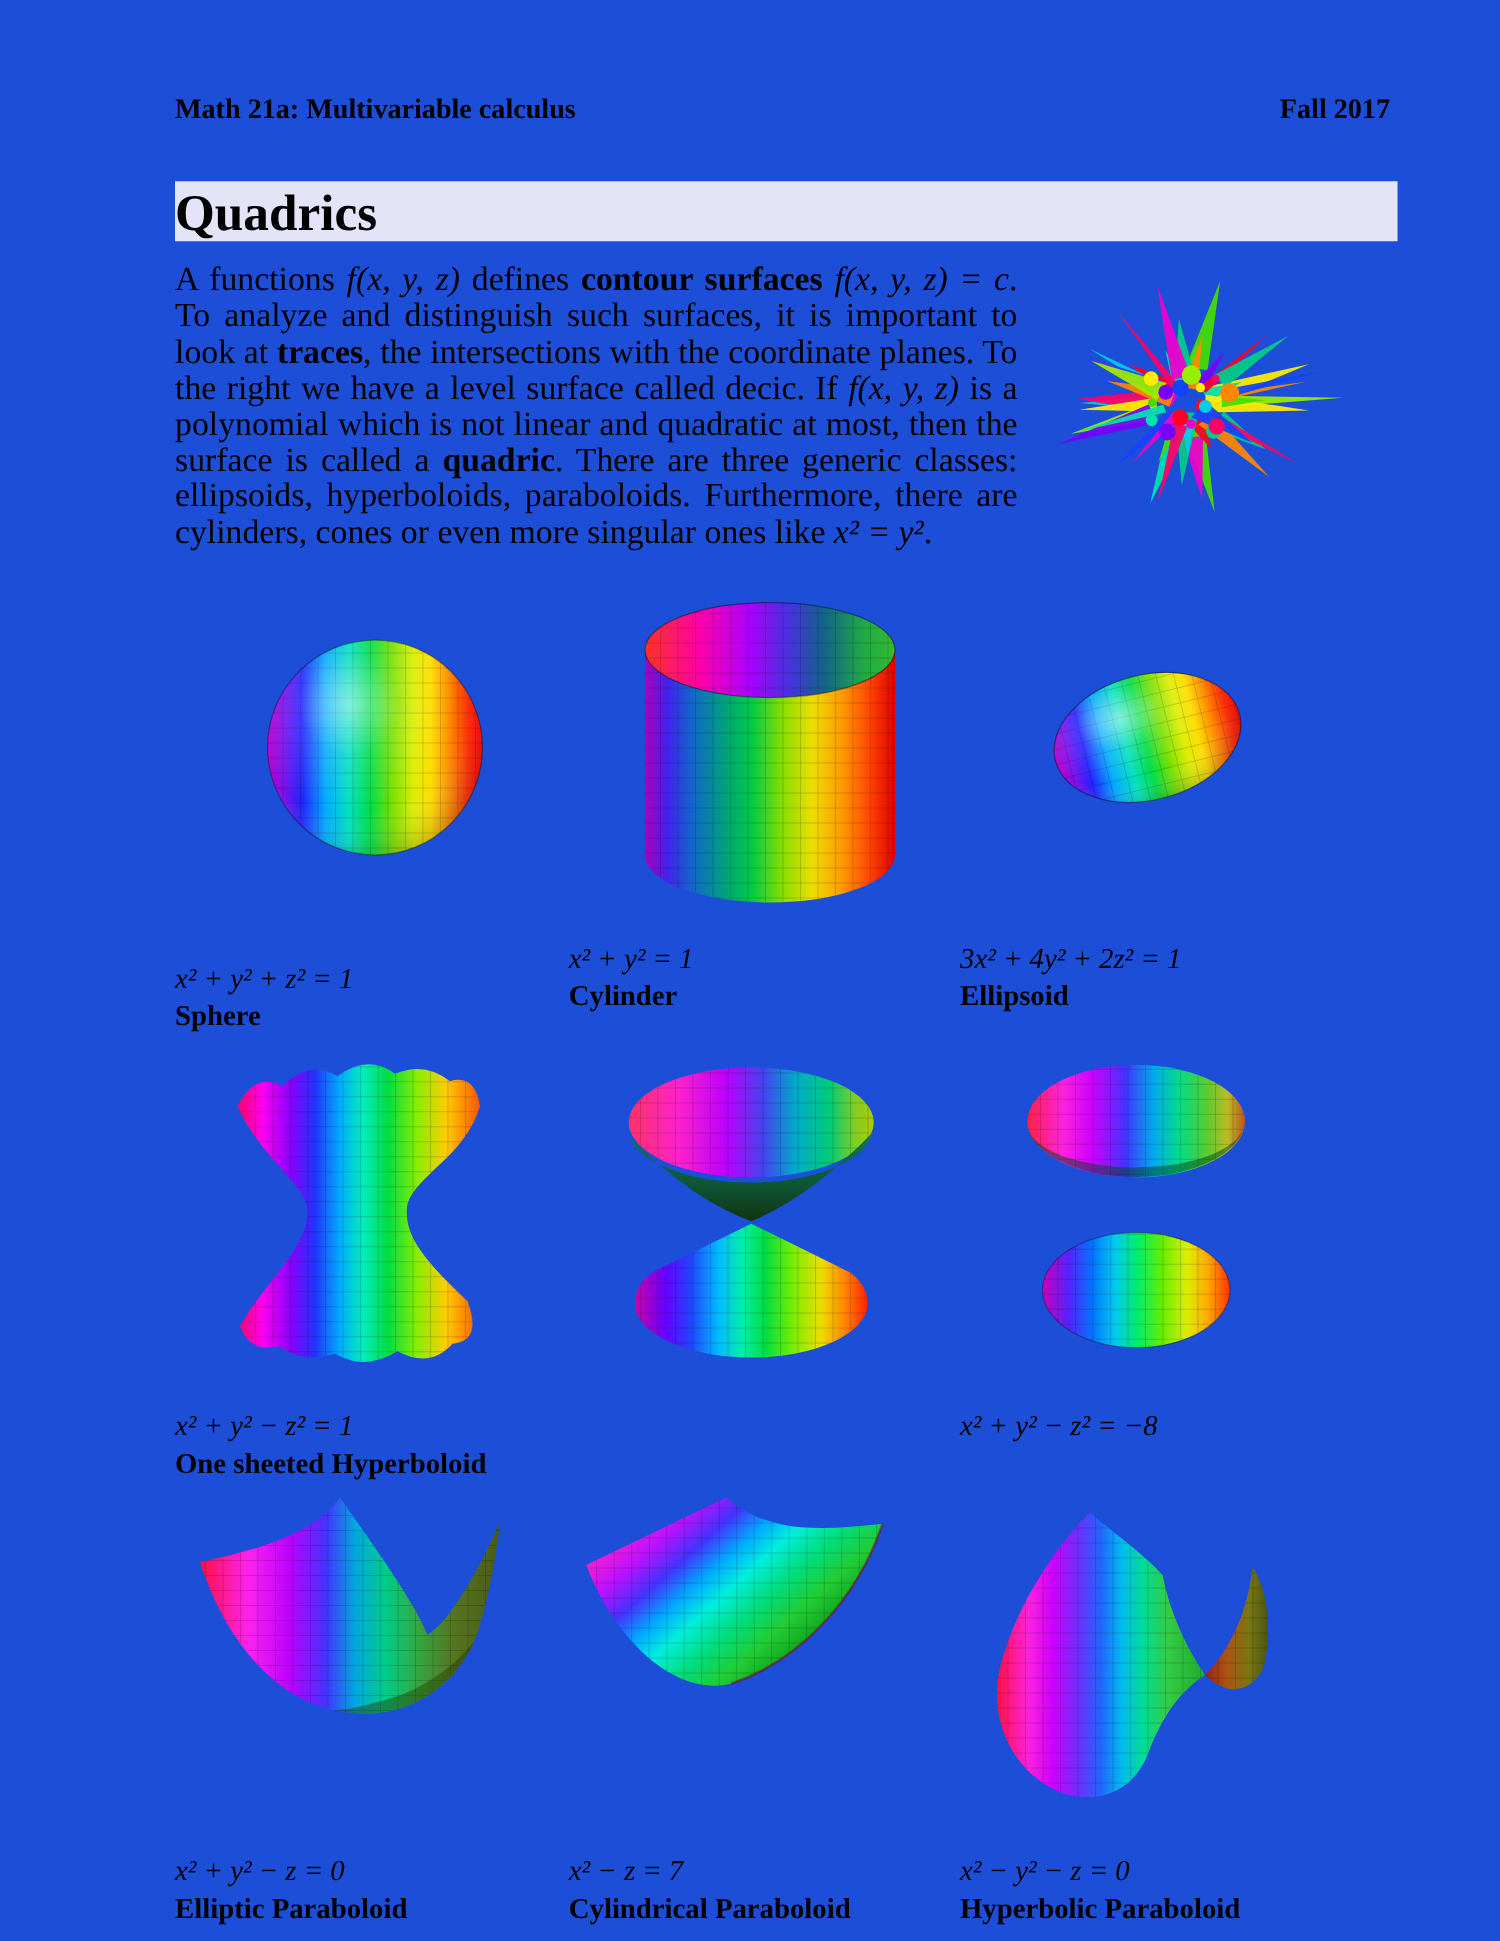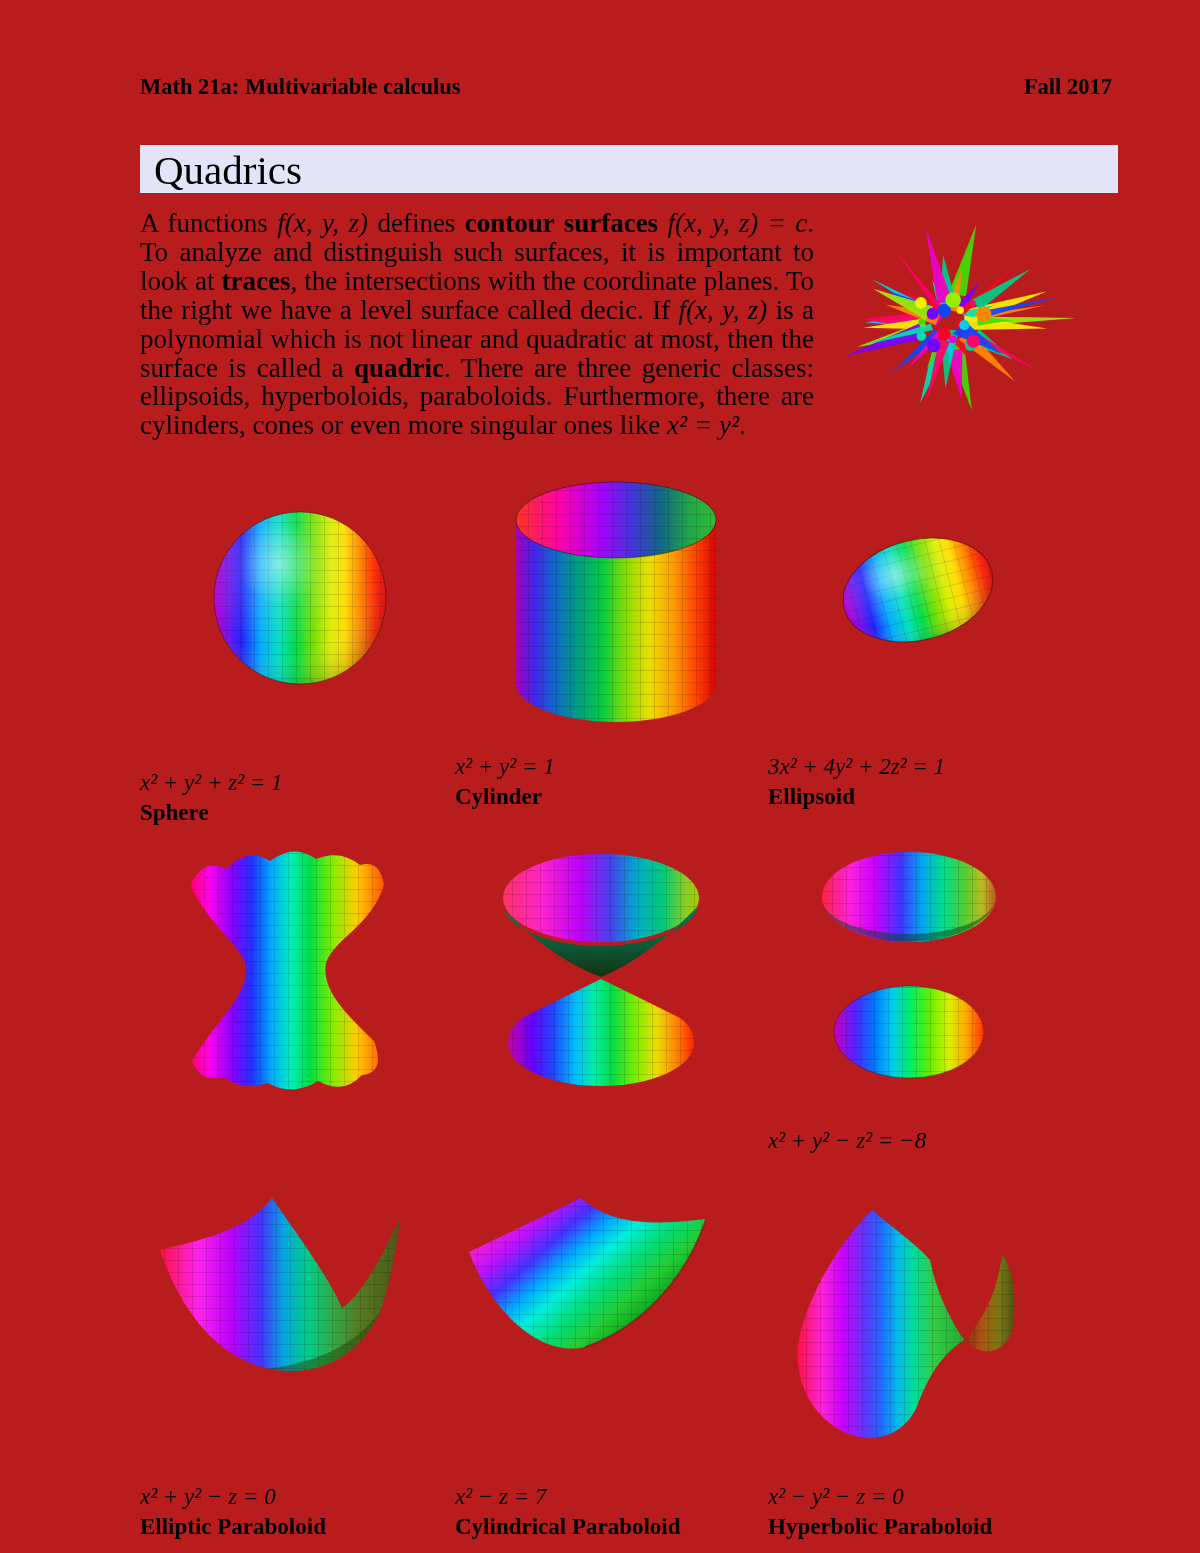--- a/index.html
+++ b/index.html
@@ -1,22 +1,22 @@
 <!DOCTYPE html>
 <html><head>
 <meta charset="utf-8">
 <style>
   html,body{margin:0;padding:0;background:#ffffff;}
-  .page{position:relative;width:1200px;height:1553px;background:#b91c1c;
+  .page{position:relative;width:1200px;height:1553px;background:#1d4ed8;
         font-family:"Liberation Serif",serif;color:#000;overflow:hidden;}
   .hdr{position:absolute;left:140px;top:74px;width:972px;display:flex;
        justify-content:space-between;font-weight:bold;font-size:22.5px;}
   .titlebar{position:absolute;left:140px;top:145px;width:978px;height:48px;
             background:#e4e4f8;}
-  .titlebar .t{font-size:41px;line-height:50px;padding-left:14px;}
+  .titlebar .t{font-size:41px;line-height:50px;padding-left:0;font-weight:bold;}
   .intro{position:absolute;left:140px;top:209px;width:674px;
          font-size:27px;line-height:28.9px;text-align:justify;}
   .intro .b{font-weight:bold;}
   .intro .m{font-style:italic;}
   .fig{position:absolute;}
   .caption{position:absolute;font-size:23px;white-space:nowrap;}
   .caption .eq{font-style:italic;line-height:29px;}
   .caption .nm{font-weight:bold;line-height:31px;}
 </style>
 </head>
@@ -329,20 +329,24 @@
     <div class="nm">Sphere</div>
   </div>
   <div class="caption" style="left:455px;top:752px">
     <div class="eq">x² + y² = 1</div>
     <div class="nm">Cylinder</div>
   </div>
   <div class="caption" style="left:768px;top:752px">
     <div class="eq">3x² + 4y² + 2z² = 1</div>
     <div class="nm">Ellipsoid</div>
   </div>
+  <div class="caption" style="left:140px;top:1126px">
+    <div class="eq">x² + y² − z² = 1</div>
+    <div class="nm">One sheeted Hyperboloid</div>
+  </div>
   <div class="caption" style="left:768px;top:1126px">
     <div class="eq">x² + y² − z² = −8</div>
   </div>
   <div class="caption" style="left:140px;top:1482px">
     <div class="eq">x² + y² − z = 0</div>
     <div class="nm">Elliptic Paraboloid</div>
   </div>
   <div class="caption" style="left:455px;top:1482px">
     <div class="eq">x² − z = 7</div>
     <div class="nm">Cylindrical Paraboloid</div>

